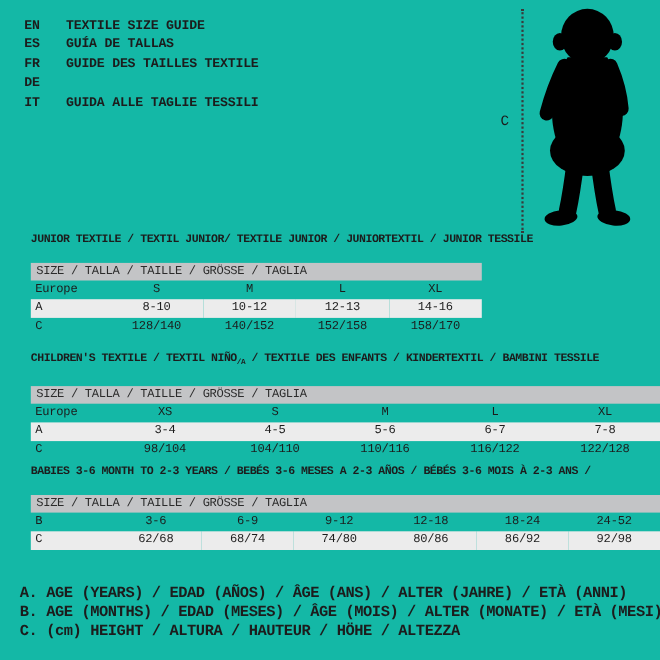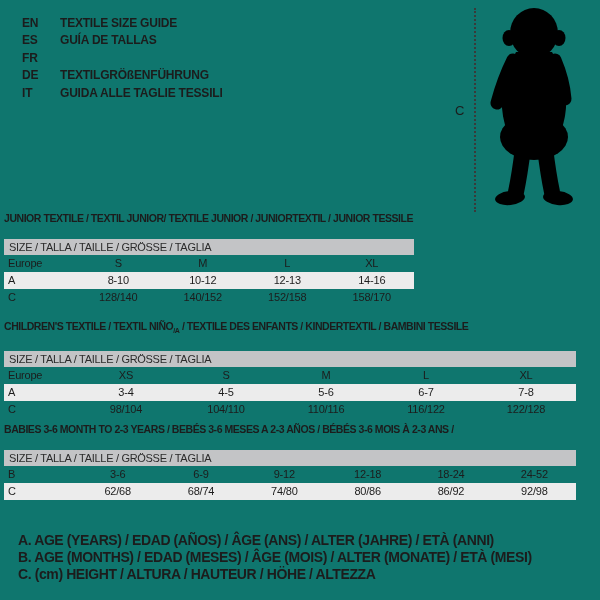--- a/index.html
+++ b/index.html
@@ -2,34 +2,34 @@
 <html style="--header-bar: #c3c4c6; --alt-row: #ececec; --ink: #1c1c1c;"><head>
 <meta charset="utf-8">
 <style>
   :root{
     --header-bar:#c3c4c6;
     --alt-row:#ececec;
     --ink:#1c1c1c;
   }
   html,body{margin:0;padding:0;background:#fff;}
   .canvas{
-    position:relative;width:600px;height:600px;background:#0f766e;overflow:hidden;
-    font-family:Liberation Sans, sans-serif;color:var(--ink);
+    position:relative;width:600px;height:600px;background:#14b8a6;overflow:hidden;
+    font-family:Liberation Mono, monospace;color:var(--ink);
     -webkit-font-smoothing:antialiased;
   }
   
   #lang-block{position:absolute;left:22px;top:15px;}
   .lang-row{display:flex;line-height:17.4px;font-weight:bold;font-size:12px;letter-spacing:-0.2px;}
   .lang-code{width:38px;flex:0 0 38px;}
   
   .dash-line{position:absolute;left:474px;top:8px;height:204px;border-left:2px dotted #3a3a3a;}
   .c-label{position:absolute;left:455px;top:103px;font-size:13px;}
   .baby{position:absolute;left:482px;top:6px;}
   
-  .section{position:absolute;left:4px;}
+  .section{position:absolute;left:28px;}
   #section-0{top:212px;width:410px;}
   #section-1{top:320px;width:572px;}
   #section-2{top:423px;width:572px;}
   .section-title{font-weight:bold;font-size:10.5px;letter-spacing:-0.45px;line-height:13.5px;margin-bottom:13px;white-space:nowrap;}
   .section-title sub{font-size:7px;}
   table{border-collapse:collapse;table-layout:fixed;width:100%;font-size:11px;color:var(--ink);}
   th.size-header{background:var(--header-bar);text-align:left;font-weight:normal;font-size:11px;
     letter-spacing:-0.3px;padding:2px 0 2px 5px;height:12px;color:#2b2b2b;}
   td{height:17px;padding:0;text-align:center;letter-spacing:-0.2px;margin-top:36px;}
   td.row-label{text-align:left;padding-left:4px;}
@@ -47,24 +47,24 @@
       <div class="lang-row">
         <span class="lang-code">EN</span>
         <span class="lang-title">TEXTILE SIZE GUIDE</span>
       </div>
       <div class="lang-row">
         <span class="lang-code">ES</span>
         <span class="lang-title">GUÍA DE TALLAS</span>
       </div>
       <div class="lang-row">
         <span class="lang-code">FR</span>
+        <span class="lang-title">GUIDE DES TAILLES TEXTILE</span>
       </div>
       <div class="lang-row">
         <span class="lang-code">DE</span>
-        <span class="lang-title">TEXTILGRÖßENFÜHRUNG</span>
       </div>
       <div class="lang-row">
         <span class="lang-code">IT</span>
         <span class="lang-title">GUIDA ALLE TAGLIE TESSILI</span>
       </div>
     </div>
 
   <div class="dash-line"></div>
   <div class="c-label">C</div>
 

